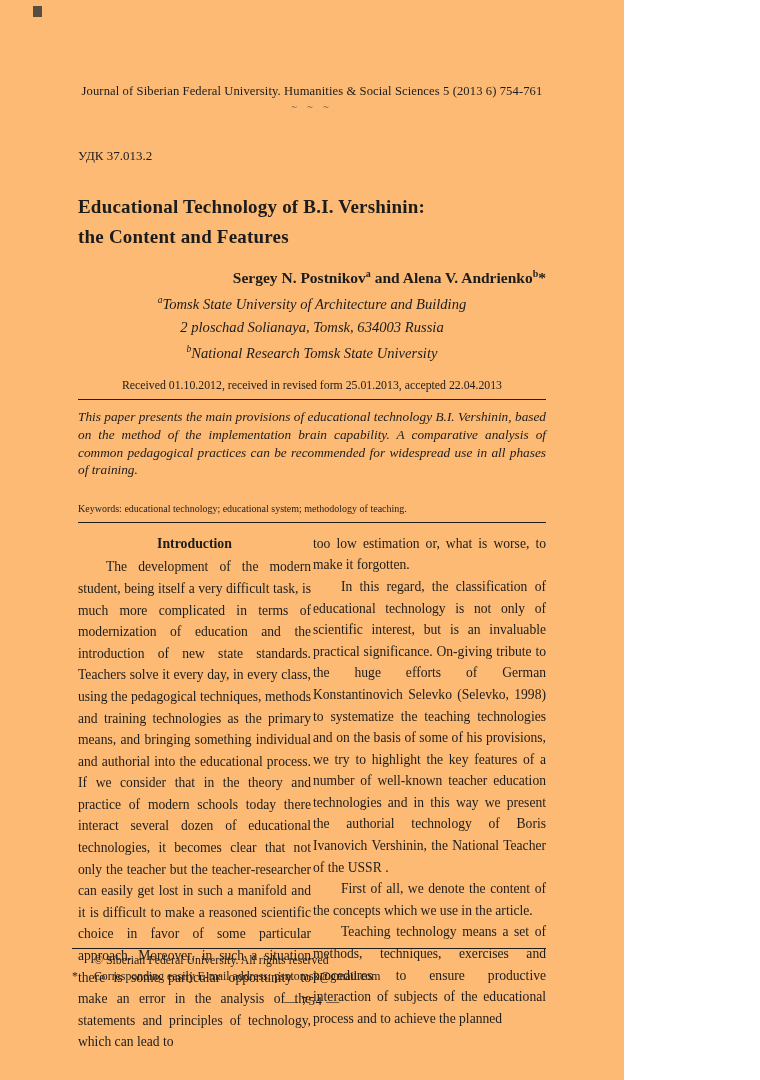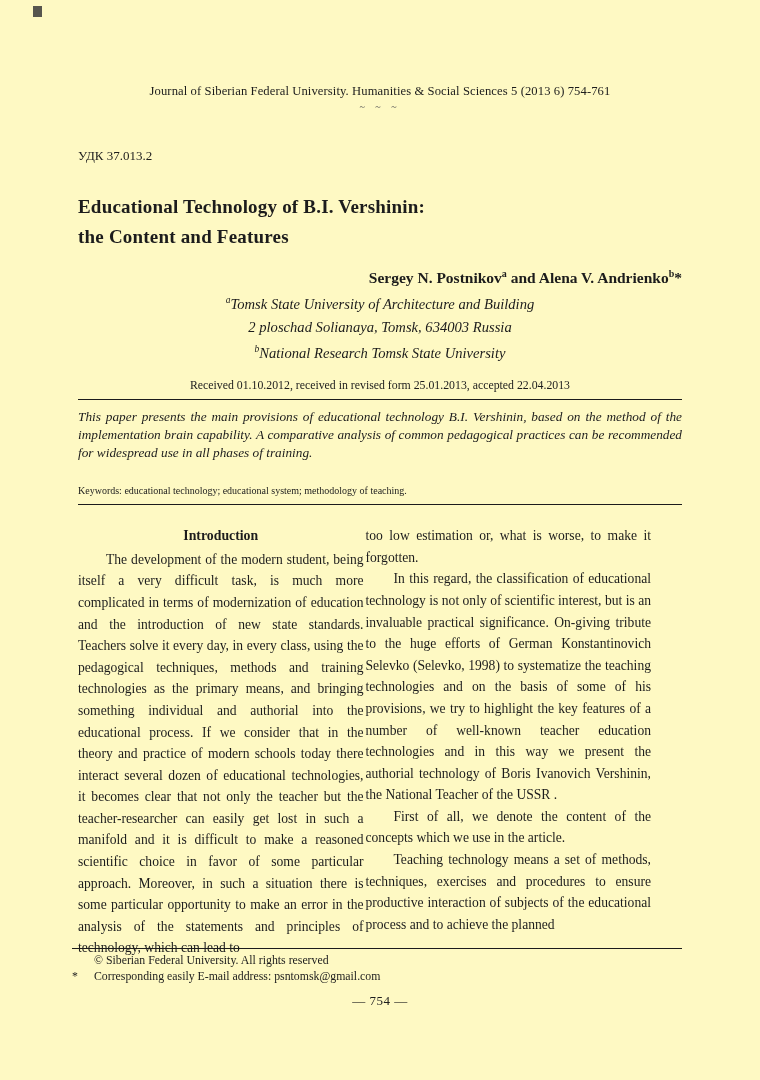--- a/index.html
+++ b/index.html
@@ -4,21 +4,21 @@
 <style>
   * { box-sizing: border-box; }
   html, body { margin: 0; padding: 0; }
   body {
     width: 760px; height: 1080px;
     background: #ffffff;
     font-family: "Liberation Serif", "DejaVu Serif", serif;
     color: #1c1c1c;
     -webkit-font-smoothing: antialiased;
   }
-  .page { position: relative; width: 760px; height: 1080px; background: #fef9c3; overflow: hidden; }
+  .page { position: relative; width: 624px; height: 1080px; background: #fdba74; overflow: hidden; }
   .content { padding: 0 78px; }
 
   .scan-artifact { position: absolute; left: 33px; top: 6px; width: 9px; height: 11px; background: #3a3a3a; opacity: .85; }
 
   .journal-line { margin-top: 84px; text-align: center; font-size: 12.6px; letter-spacing: .1px; }
   .ornament { margin-top: 2px; text-align: center; font-size: 10px; letter-spacing: 4px; color: #555; }
 
   .udk { margin-top: 36px; font-size: 13px; }
 
   .title { margin: 28px 0 0 0; font-size: 19px; font-weight: bold; line-height: 30px; letter-spacing: .2px; }
@@ -31,21 +31,21 @@
   .affils sup { font-size: 9.5px; }
 
   .received { margin-top: 14px; text-align: center; font-size: 11.8px; }
 
   .rule { border: none; border-top: 1.5px solid #1c1c1c; margin: 6px 0 0 0; }
 
   .abstract { margin: 8px 0 0 0; font-style: italic; font-size: 13.3px; line-height: 17.6px; text-align: justify; }
   .keywords { margin: 24px 0 0 0; font-size: 10px; }
   .rule2 { margin-top: 8px; }
 
-  .columns { display: flex; gap: 2px; margin-top: 20px; }
+  .columns { display: flex; gap: 2px; margin-top: 10px; }
   .col { width: 285.5px; font-size: 13.6px; line-height: 21.6px; text-align: justify; }
   .section-heading { text-align: center; font-weight: bold; font-size: 13.8px; margin: 0 0 2px 0; }
   .body-p { margin: 0; text-indent: 28px; }
   .body-p.noindent { text-indent: 0; }
 
   .footer { position: absolute; left: 72px; right: 78px; top: 948px; }
   .footnote-rule { border: none; border-top: 1px solid #1c1c1c; margin: 0 0 4px 0; }
   .footer-line { font-size: 11.8px; line-height: 15.5px; }
   .footer-line.copyright { padding-left: 22px; }
   .footer-line.corresponding { display: flex; }

